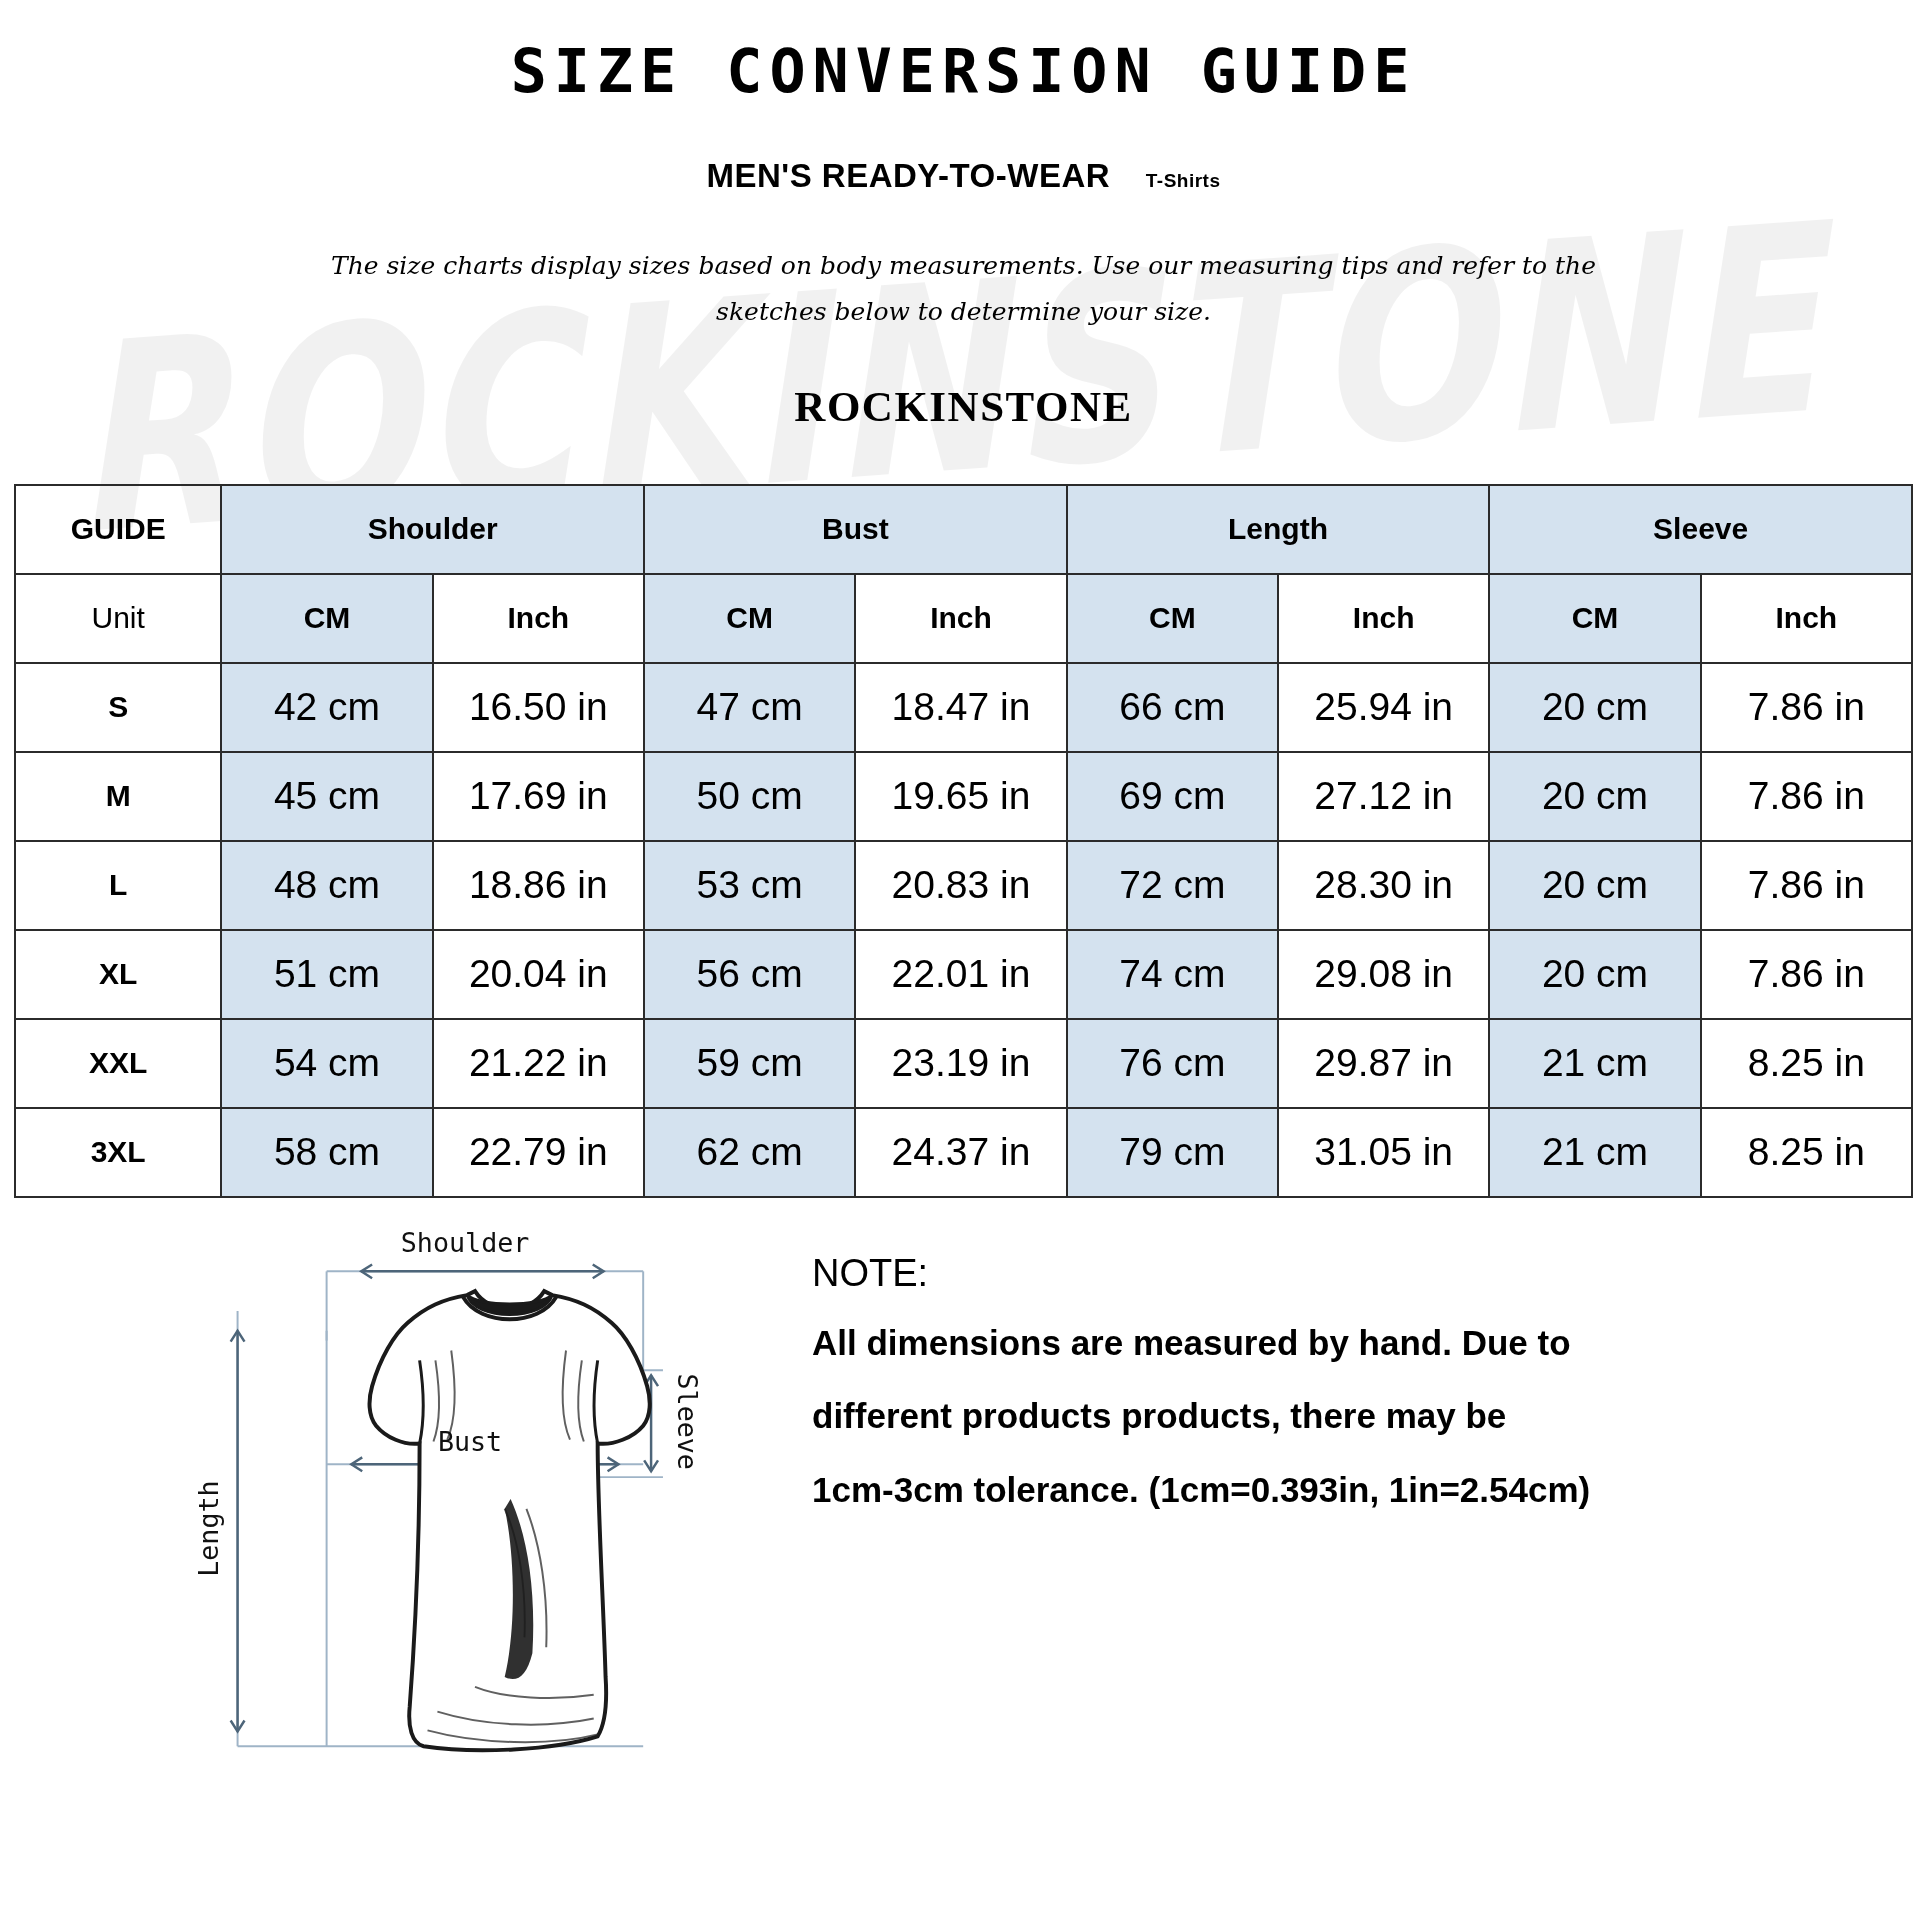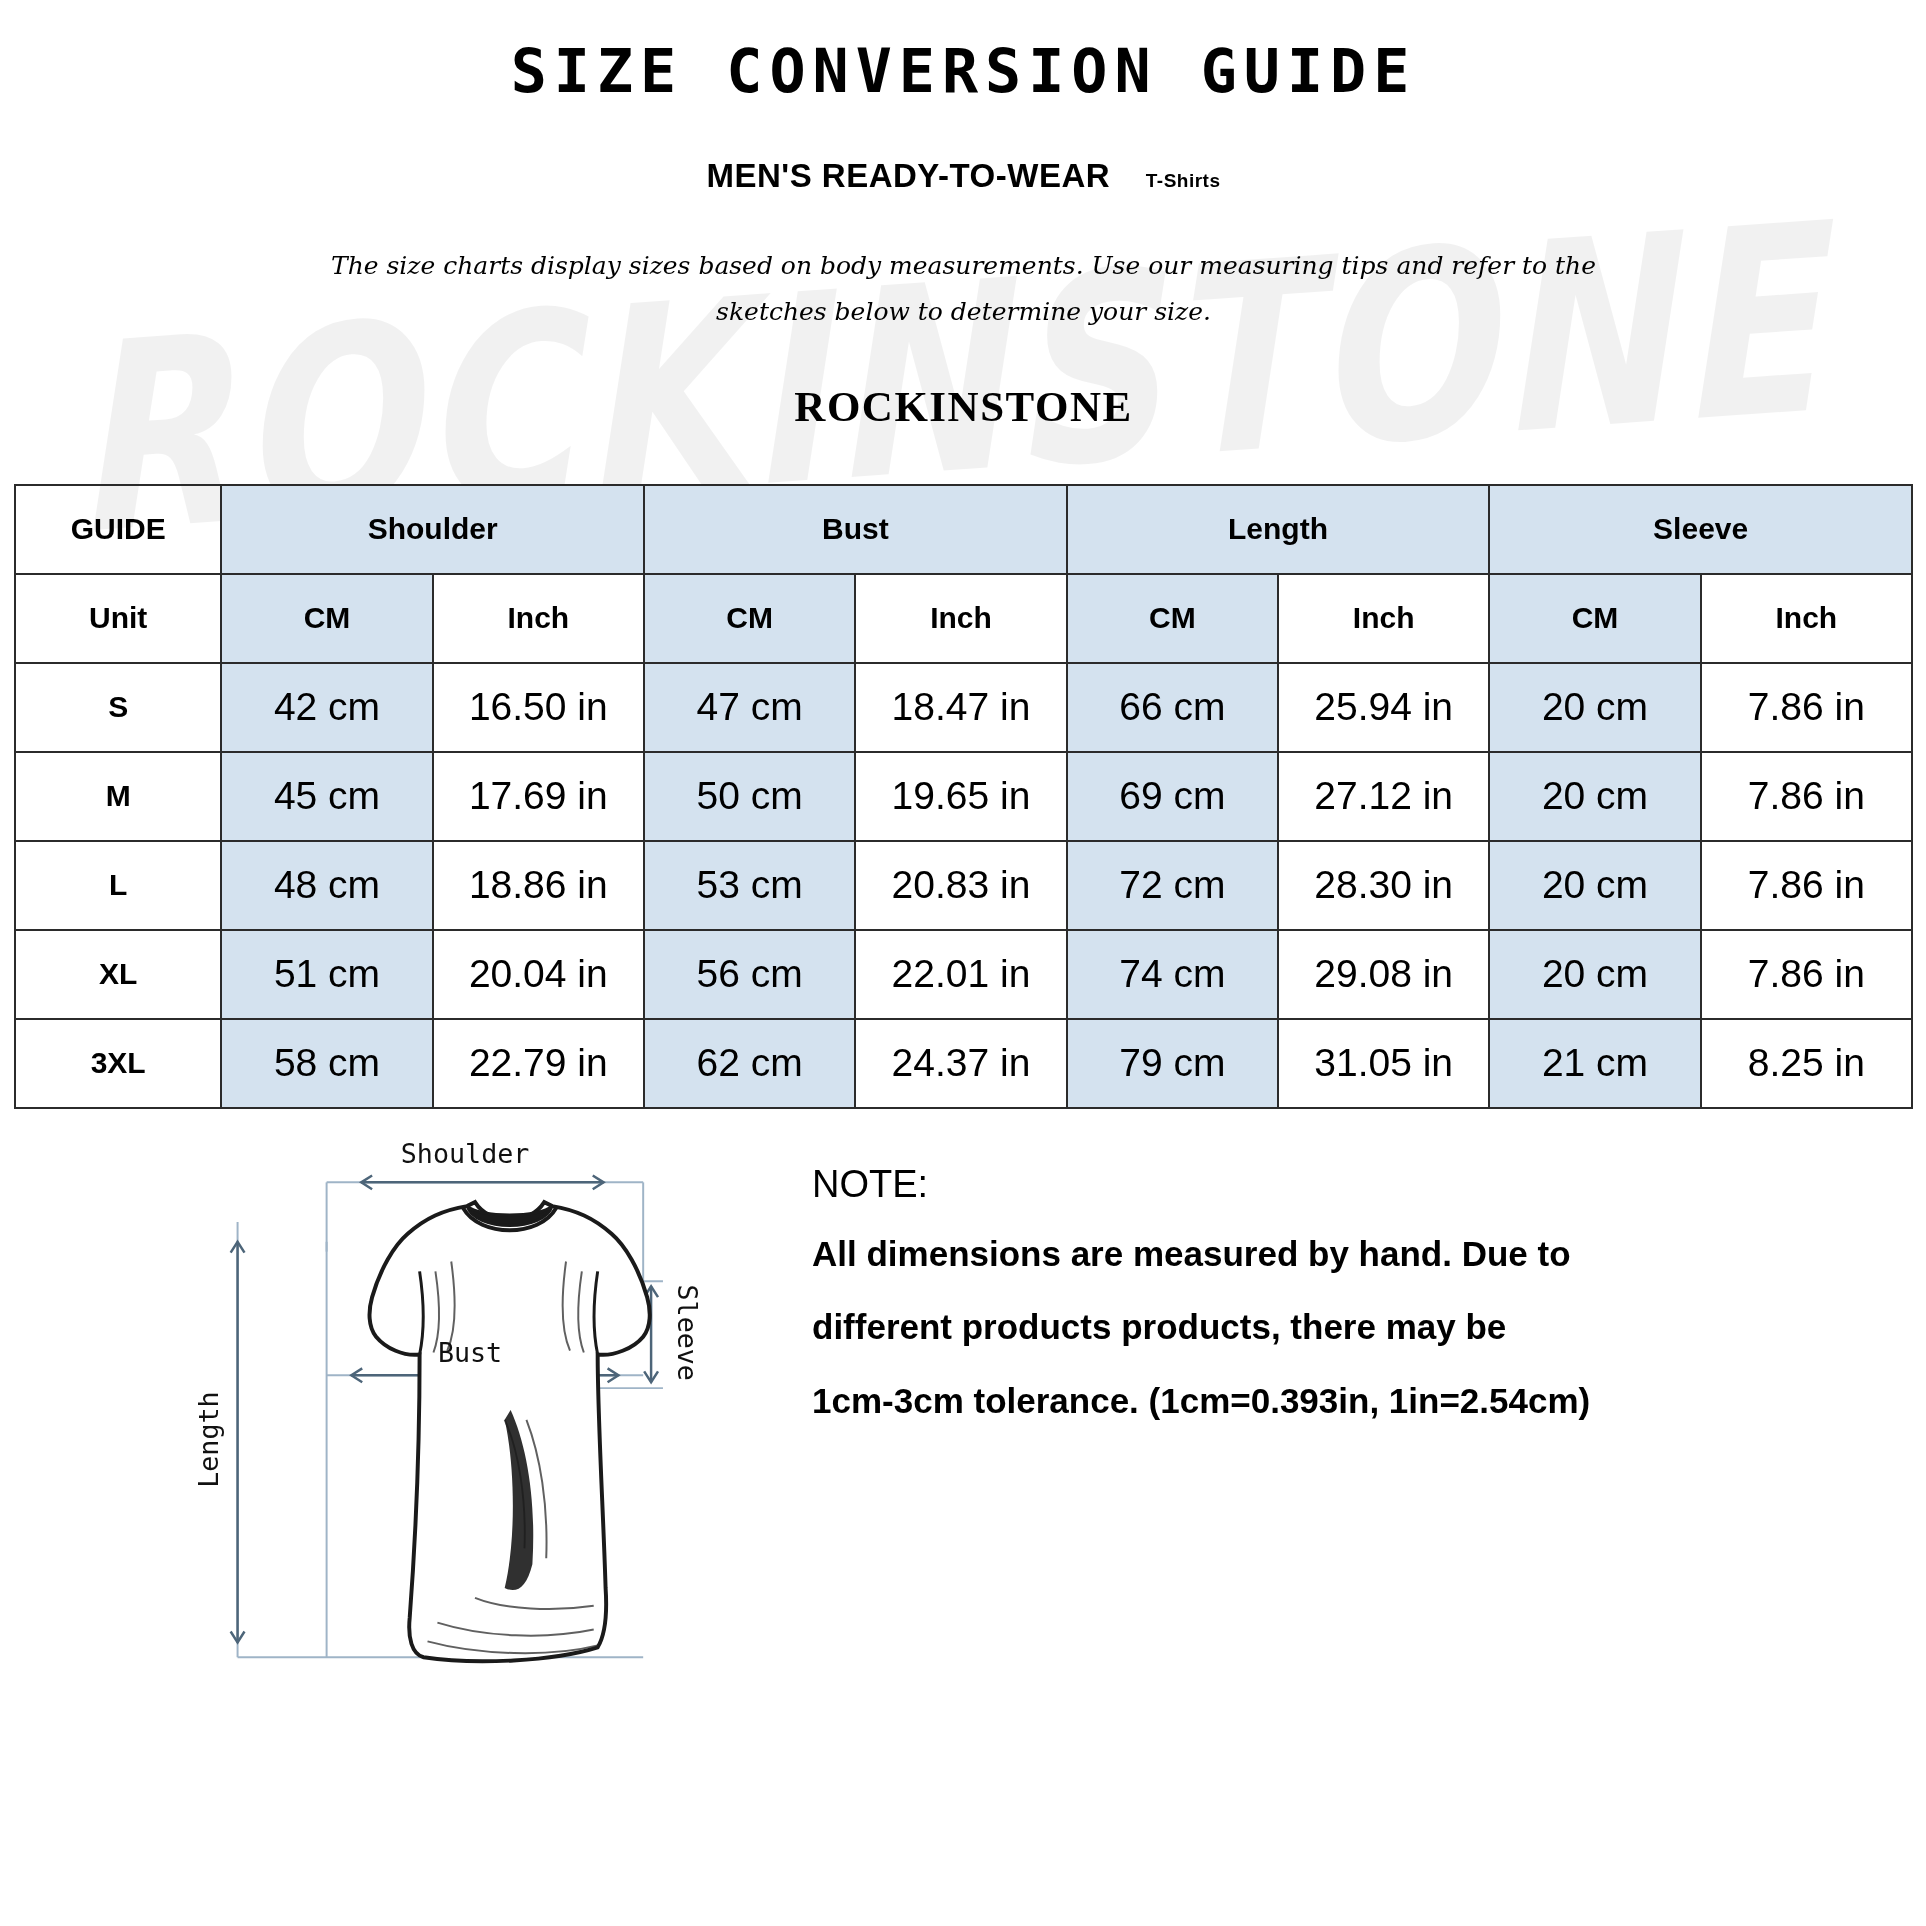--- a/index.html
+++ b/index.html
@@ -111,21 +111,21 @@
   table.size-table td.val {
     font-weight: 400;
     font-size: 39px;
   }
   col.c-size { width: 206px; }
   col.c-cm   { width: 211px; }
   col.c-in   { width: 211px; }
   .shade { background: #d4e2ef; }
   .grp-head { font-size: 32px; }
   .unit-row td { font-size: 31px; font-weight: 400; }
-  .unit-row td.lbl { font-weight: 700; }
+  .unit-row td.lbl { font-weight: 400; }
   .size-cell { font-weight: 400; font-size: 31px; }
 
   
   .bottom {
     position: relative;
     z-index: 2;
     margin-top: 14px;
     display: flex;
     align-items: flex-start;
   }
@@ -243,20 +243,31 @@
             <td class="val shade">51 cm</td>
             <td class="val">20.04 in</td>
             <td class="val shade">56 cm</td>
             <td class="val">22.01 in</td>
             <td class="val shade">74 cm</td>
             <td class="val">29.08 in</td>
             <td class="val shade">20 cm</td>
             <td class="val">7.86 in</td>
           </tr>
           <tr>
+            <td class="size-cell">XXL</td>
+            <td class="val shade">54 cm</td>
+            <td class="val">21.22 in</td>
+            <td class="val shade">59 cm</td>
+            <td class="val">23.19 in</td>
+            <td class="val shade">76 cm</td>
+            <td class="val">29.87 in</td>
+            <td class="val shade">21 cm</td>
+            <td class="val">8.25 in</td>
+          </tr>
+          <tr>
             <td class="size-cell">3XL</td>
             <td class="val shade">58 cm</td>
             <td class="val">22.79 in</td>
             <td class="val shade">62 cm</td>
             <td class="val">24.37 in</td>
             <td class="val shade">79 cm</td>
             <td class="val">31.05 in</td>
             <td class="val shade">21 cm</td>
             <td class="val">8.25 in</td>
           </tr>

